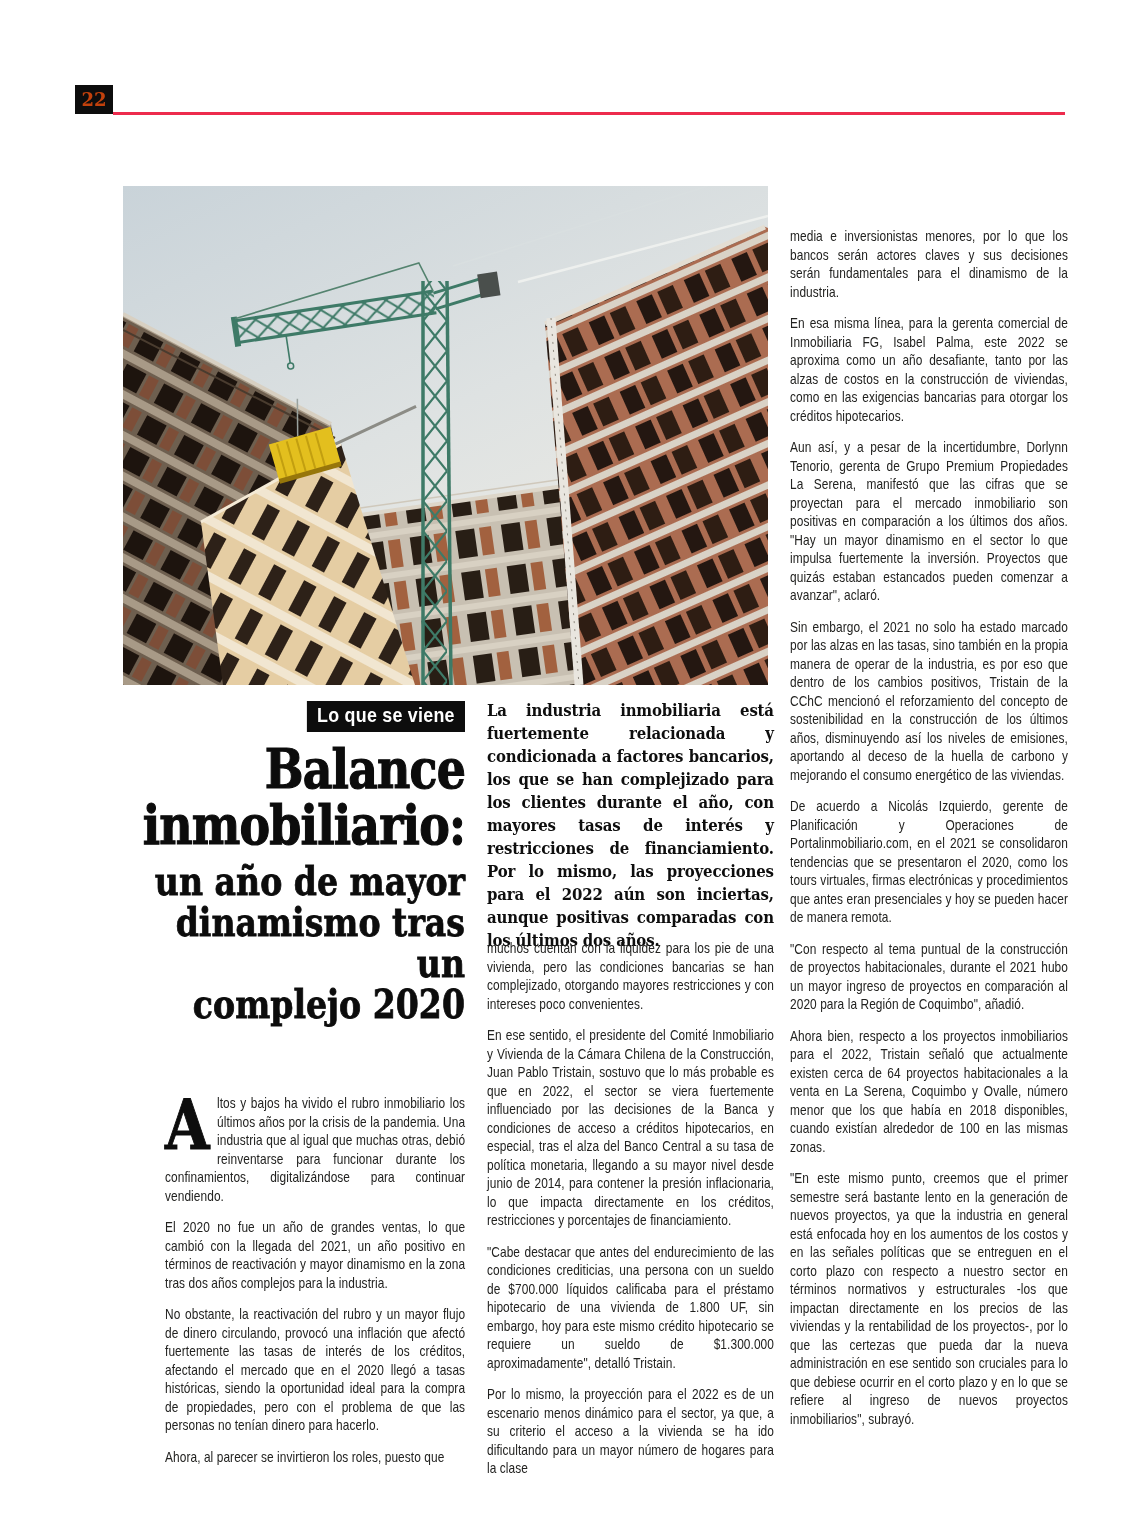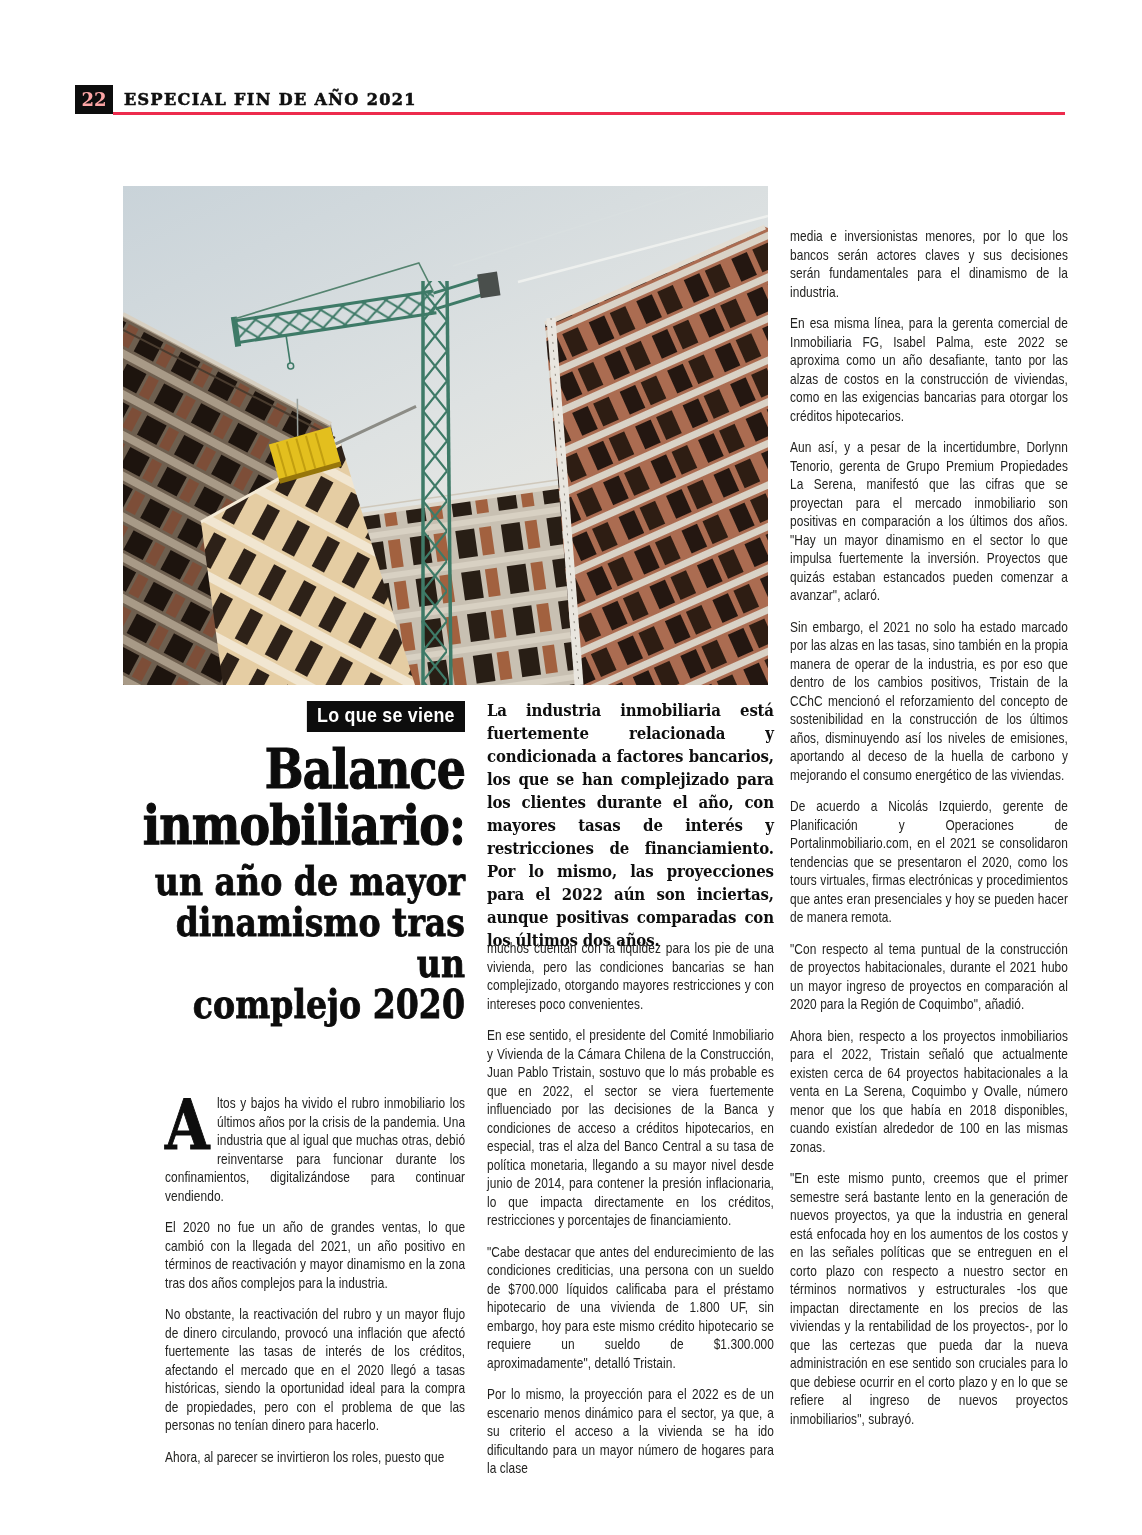--- a/index.html
+++ b/index.html
@@ -4,21 +4,21 @@
 <style>
   html,body { margin:0; padding:0; background:#f2f2f2; }
   .page {
     position:relative; width:1142px; height:1535px; margin:0 auto;
     background:#ffffff; overflow:hidden;
     font-family:"Liberation Sans", sans-serif; color:#1f1f1d;
   }
   
   .pagenum-box {
     position:absolute; left:75px; top:85px; width:38px; height:29px;
-    background:#0d0d0d; color:#fca5a5; display:flex; align-items:center; justify-content:center;
+    background:#0d0d0d; color:#c2410c; display:flex; align-items:center; justify-content:center;
     font-family:"DejaVu Serif", serif; font-weight:bold; font-size:18px;
   }
   .section-title {
     position:absolute; left:124px; top:86px; height:28px; line-height:28px;
     font-family:"DejaVu Serif", serif; font-weight:bold; font-size:16px;
     letter-spacing:1.4px; color:#101010; -webkit-text-stroke:0.6px #101010;
   }
   .red-rule { position:absolute; left:113px; top:112px; width:952px; height:3px; background:#ed2b4d; }
   
   .photo { position:absolute; left:123px; top:186px; width:645px; height:499px; margin:0; }
@@ -66,21 +66,20 @@
   }
 </style>
 </head>
 <body>
 
 <div class="page">
 
   <div class="pagenum-box">
     <span>22</span>
   </div>
-  <div class="section-title">ESPECIAL FIN DE AÑO 2021</div>
   <div class="red-rule"></div>
 
   <figure class="photo">
     <svg width="645" height="499" viewBox="0 0 645 499" preserveAspectRatio="none">
       <defs>
         <linearGradient id="sky" x1="0" y1="0" x2="0.6" y2="1">
           <stop offset="0" stop-color="#c9d3d9"></stop>
           <stop offset="0.55" stop-color="#dee2e2"></stop>
           <stop offset="1" stop-color="#edebe4"></stop>
         </linearGradient>

